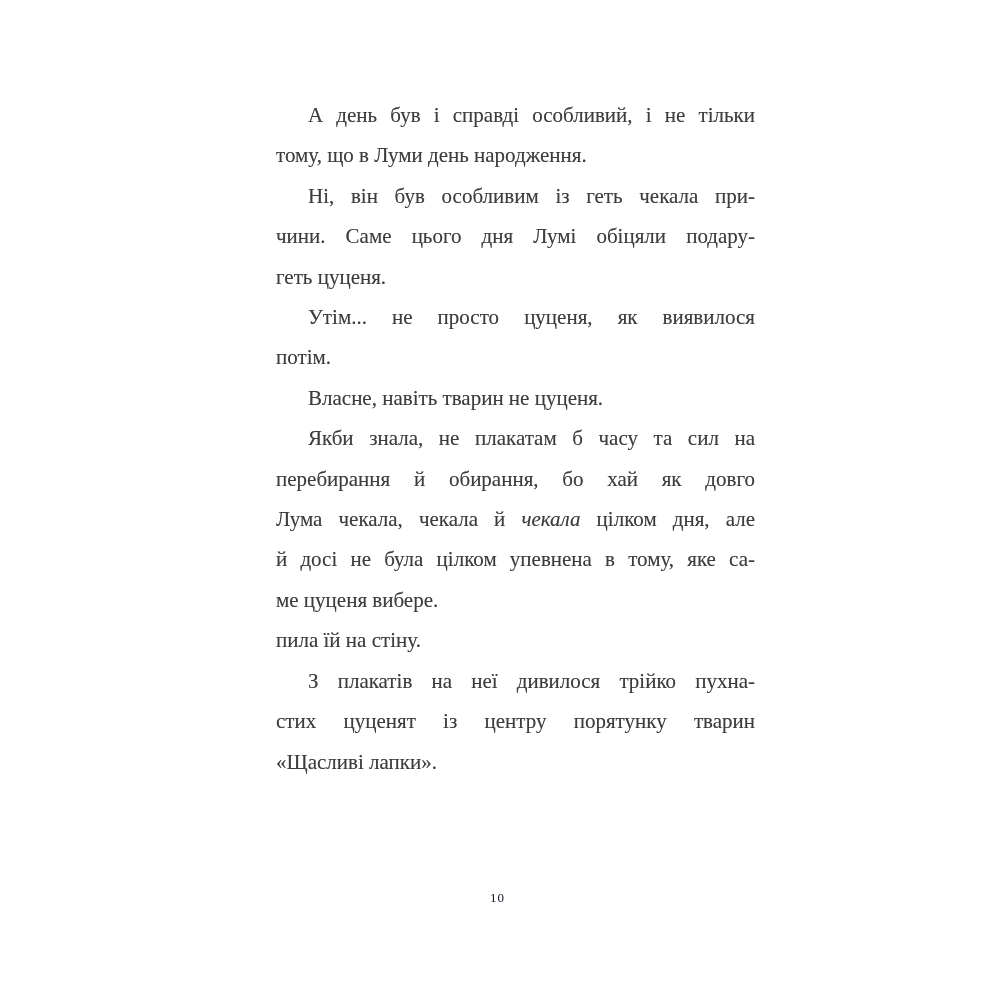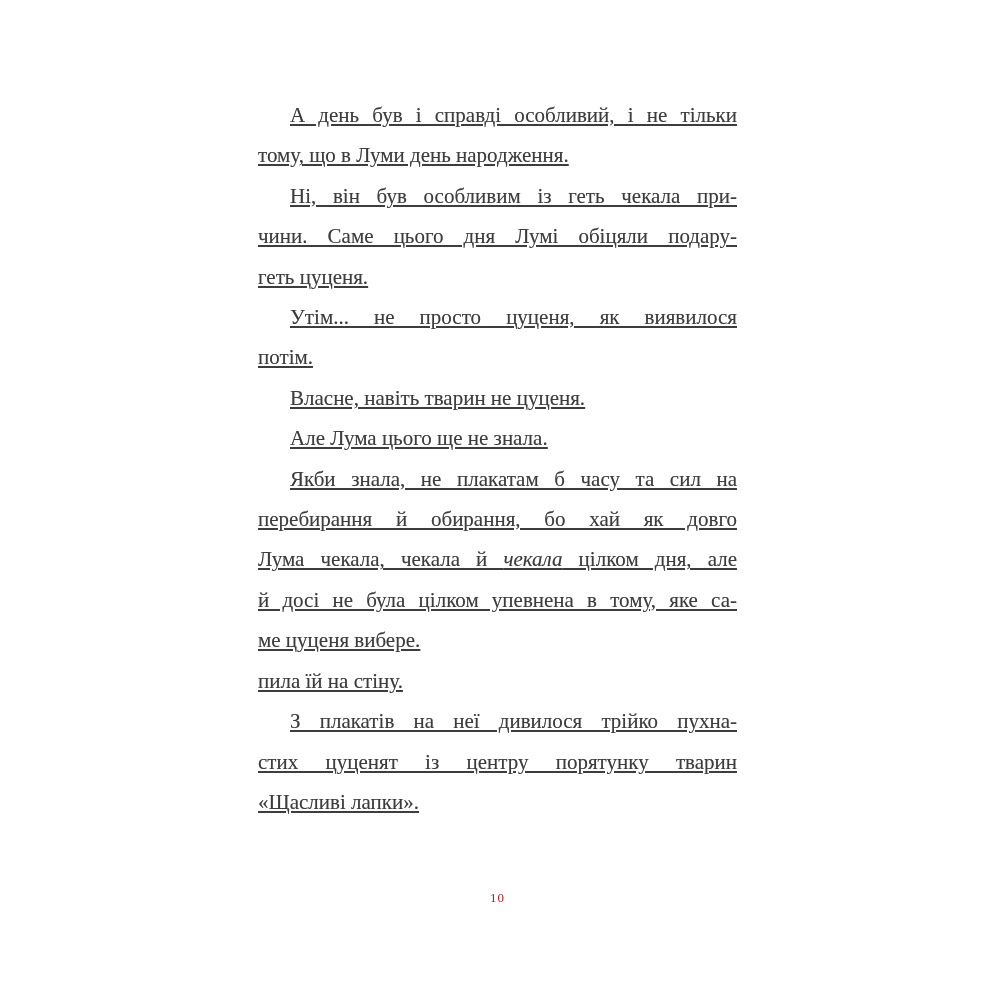--- a/index.html
+++ b/index.html
@@ -14,25 +14,24 @@
   .page {
     position: relative;
     width: 1000px;
     height: 1000px;
     background: #ffffff;
     font-family: "Liberation Serif", "DejaVu Serif", serif;
   }
 
   .text-block {
     position: absolute;
-    left: 258px;
+    left: 276px;
     top: 95px;
     width: 479px;
     color: #3d3d3d;
-    text-decoration: underline;
   }
 
   .paragraph {
     margin: 0;
   }
 
   .line {
     font-size: 21px;
     line-height: 40.4px;
     text-align: justify;
@@ -56,21 +55,21 @@
   }
 
   .page-number {
     position: absolute;
     left: 258px;
     top: 890px;
     width: 479px;
     text-align: center;
     font-size: 13px;
     letter-spacing: 1px;
-    color: #b91c1c;
+    color: #0f172a;
     font-family: "Liberation Serif", "DejaVu Serif", serif;
   }
 </style>
 </head>
 <body>
 
 <div class="page">
   <div class="text-block" id="text-block">
       <div class="paragraph">
         <div class="line first"><span>А день був і справді особливий, і не тільки</span></div>
@@ -82,23 +81,20 @@
         <div class="line last"><span>геть цуценя.</span></div>
       </div>
       <div class="paragraph">
         <div class="line first"><span>Утім... не просто цуценя, як виявилося</span></div>
         <div class="line last"><span>потім.</span></div>
       </div>
       <div class="paragraph">
         <div class="line first last"><span>Власне, навіть тварин не цуценя.</span></div>
       </div>
       <div class="paragraph">
-        <div class="line first last"><span>Але Лума цього ще не знала.</span></div>
-      </div>
-      <div class="paragraph">
         <div class="line first"><span>Якби знала, не плакатам б часу та сил на</span></div>
         <div class="line"><span>перебирання й обирання, бо хай як довго</span></div>
         <div class="line"><span>Лума чекала, чекала й </span><em>чекала</em><span> цілком дня, але</span></div>
         <div class="line"><span>й досі не була цілком упевнена в тому, яке са-</span></div>
         <div class="line last"><span>ме цуценя вибере.</span></div>
       </div>
       <div class="paragraph">
         <div class="line last"><span>пила їй на стіну.</span></div>
       </div>
       <div class="paragraph">

